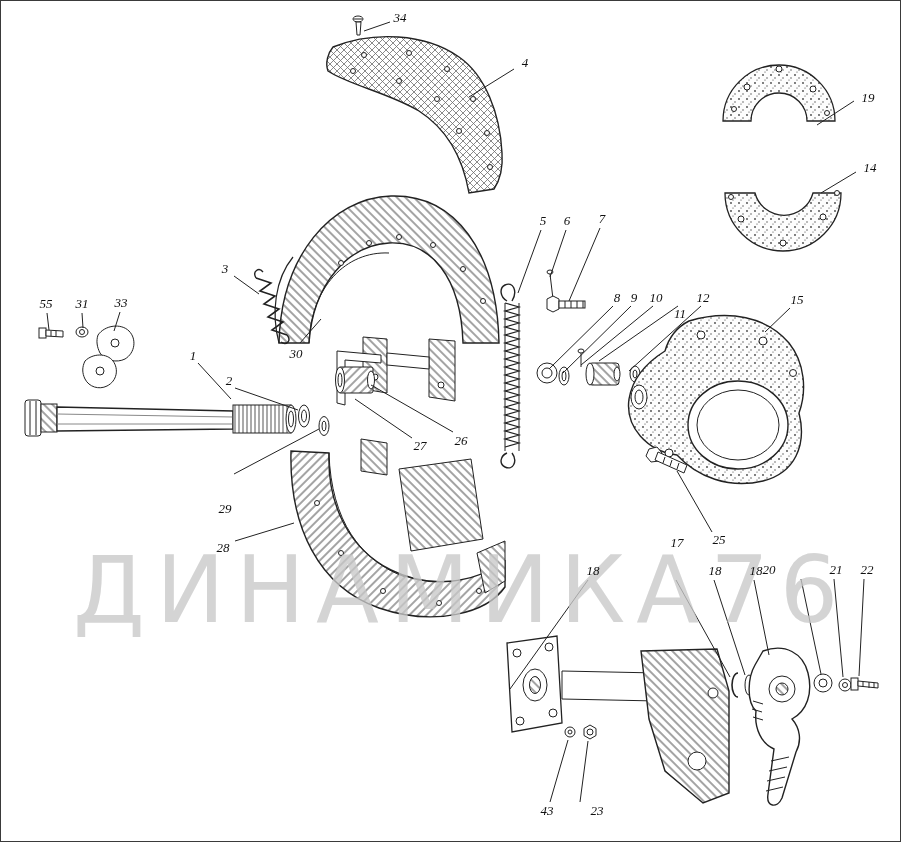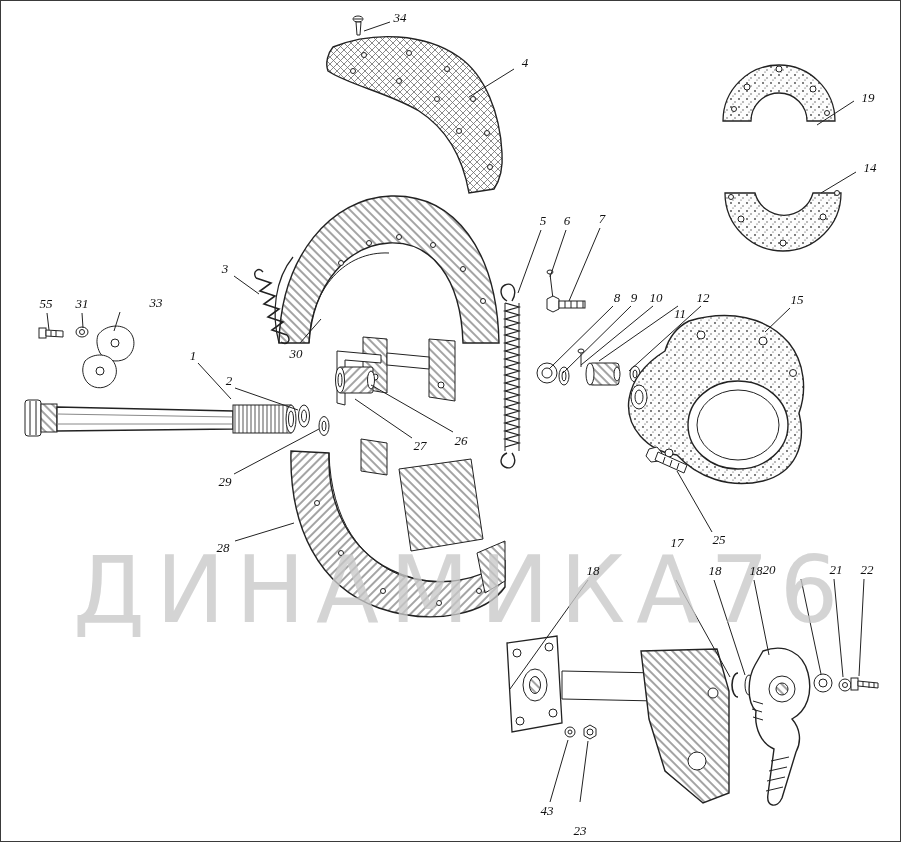--- a/index.html
+++ b/index.html
@@ -393,27 +393,27 @@
       <span class="callout" style="left: 867px; top: 97px;">19</span>
       <span class="callout" style="left: 869px; top: 167px;">14</span>
       <span class="callout" style="left: 796px; top: 299px;">15</span>
       <span class="callout" style="left: 592px; top: 570px;">18</span>
       <span class="callout" style="left: 676px; top: 542px;">17</span>
       <span class="callout" style="left: 714px; top: 570px;">18</span>
       <span class="callout" style="left: 755px; top: 570px;">18</span>
       <span class="callout" style="left: 768px; top: 569px;">20</span>
       <span class="callout" style="left: 835px; top: 569px;">21</span>
       <span class="callout" style="left: 866px; top: 569px;">22</span>
-      <span class="callout" style="left: 579px; top: 810px; margin-top: 20px;">23</span>
+      <span class="callout" style="left: 596px; top: 810px;">23</span>
       <span class="callout" style="left: 546px; top: 810px;">43</span>
       <span class="callout" style="left: 718px; top: 539px;">25</span>
       <span class="callout" style="left: 460px; top: 440px;">26</span>
       <span class="callout" style="left: 419px; top: 445px;">27</span>
       <span class="callout" style="left: 222px; top: 547px;">28</span>
-      <span class="callout" style="left: 224px; top: 481px;">29</span>
+      <span class="callout" style="left: 224px; top: 508px;">29</span>
       <span class="callout" style="left: 295px; top: 353px;">30</span>
       <span class="callout" style="left: 81px; top: 303px;">31</span>
       <span class="callout" style="left: 45px; top: 303px;">55</span>
-      <span class="callout" style="left: 120px; top: 302px; margin-left: 35px;">33</span>
+      <span class="callout" style="left: 120px; top: 302px;">33</span>
       <span class="callout" style="left: 399px; top: 17px;">34</span>
     </div>
 
 </div>
 
 </body></html>

